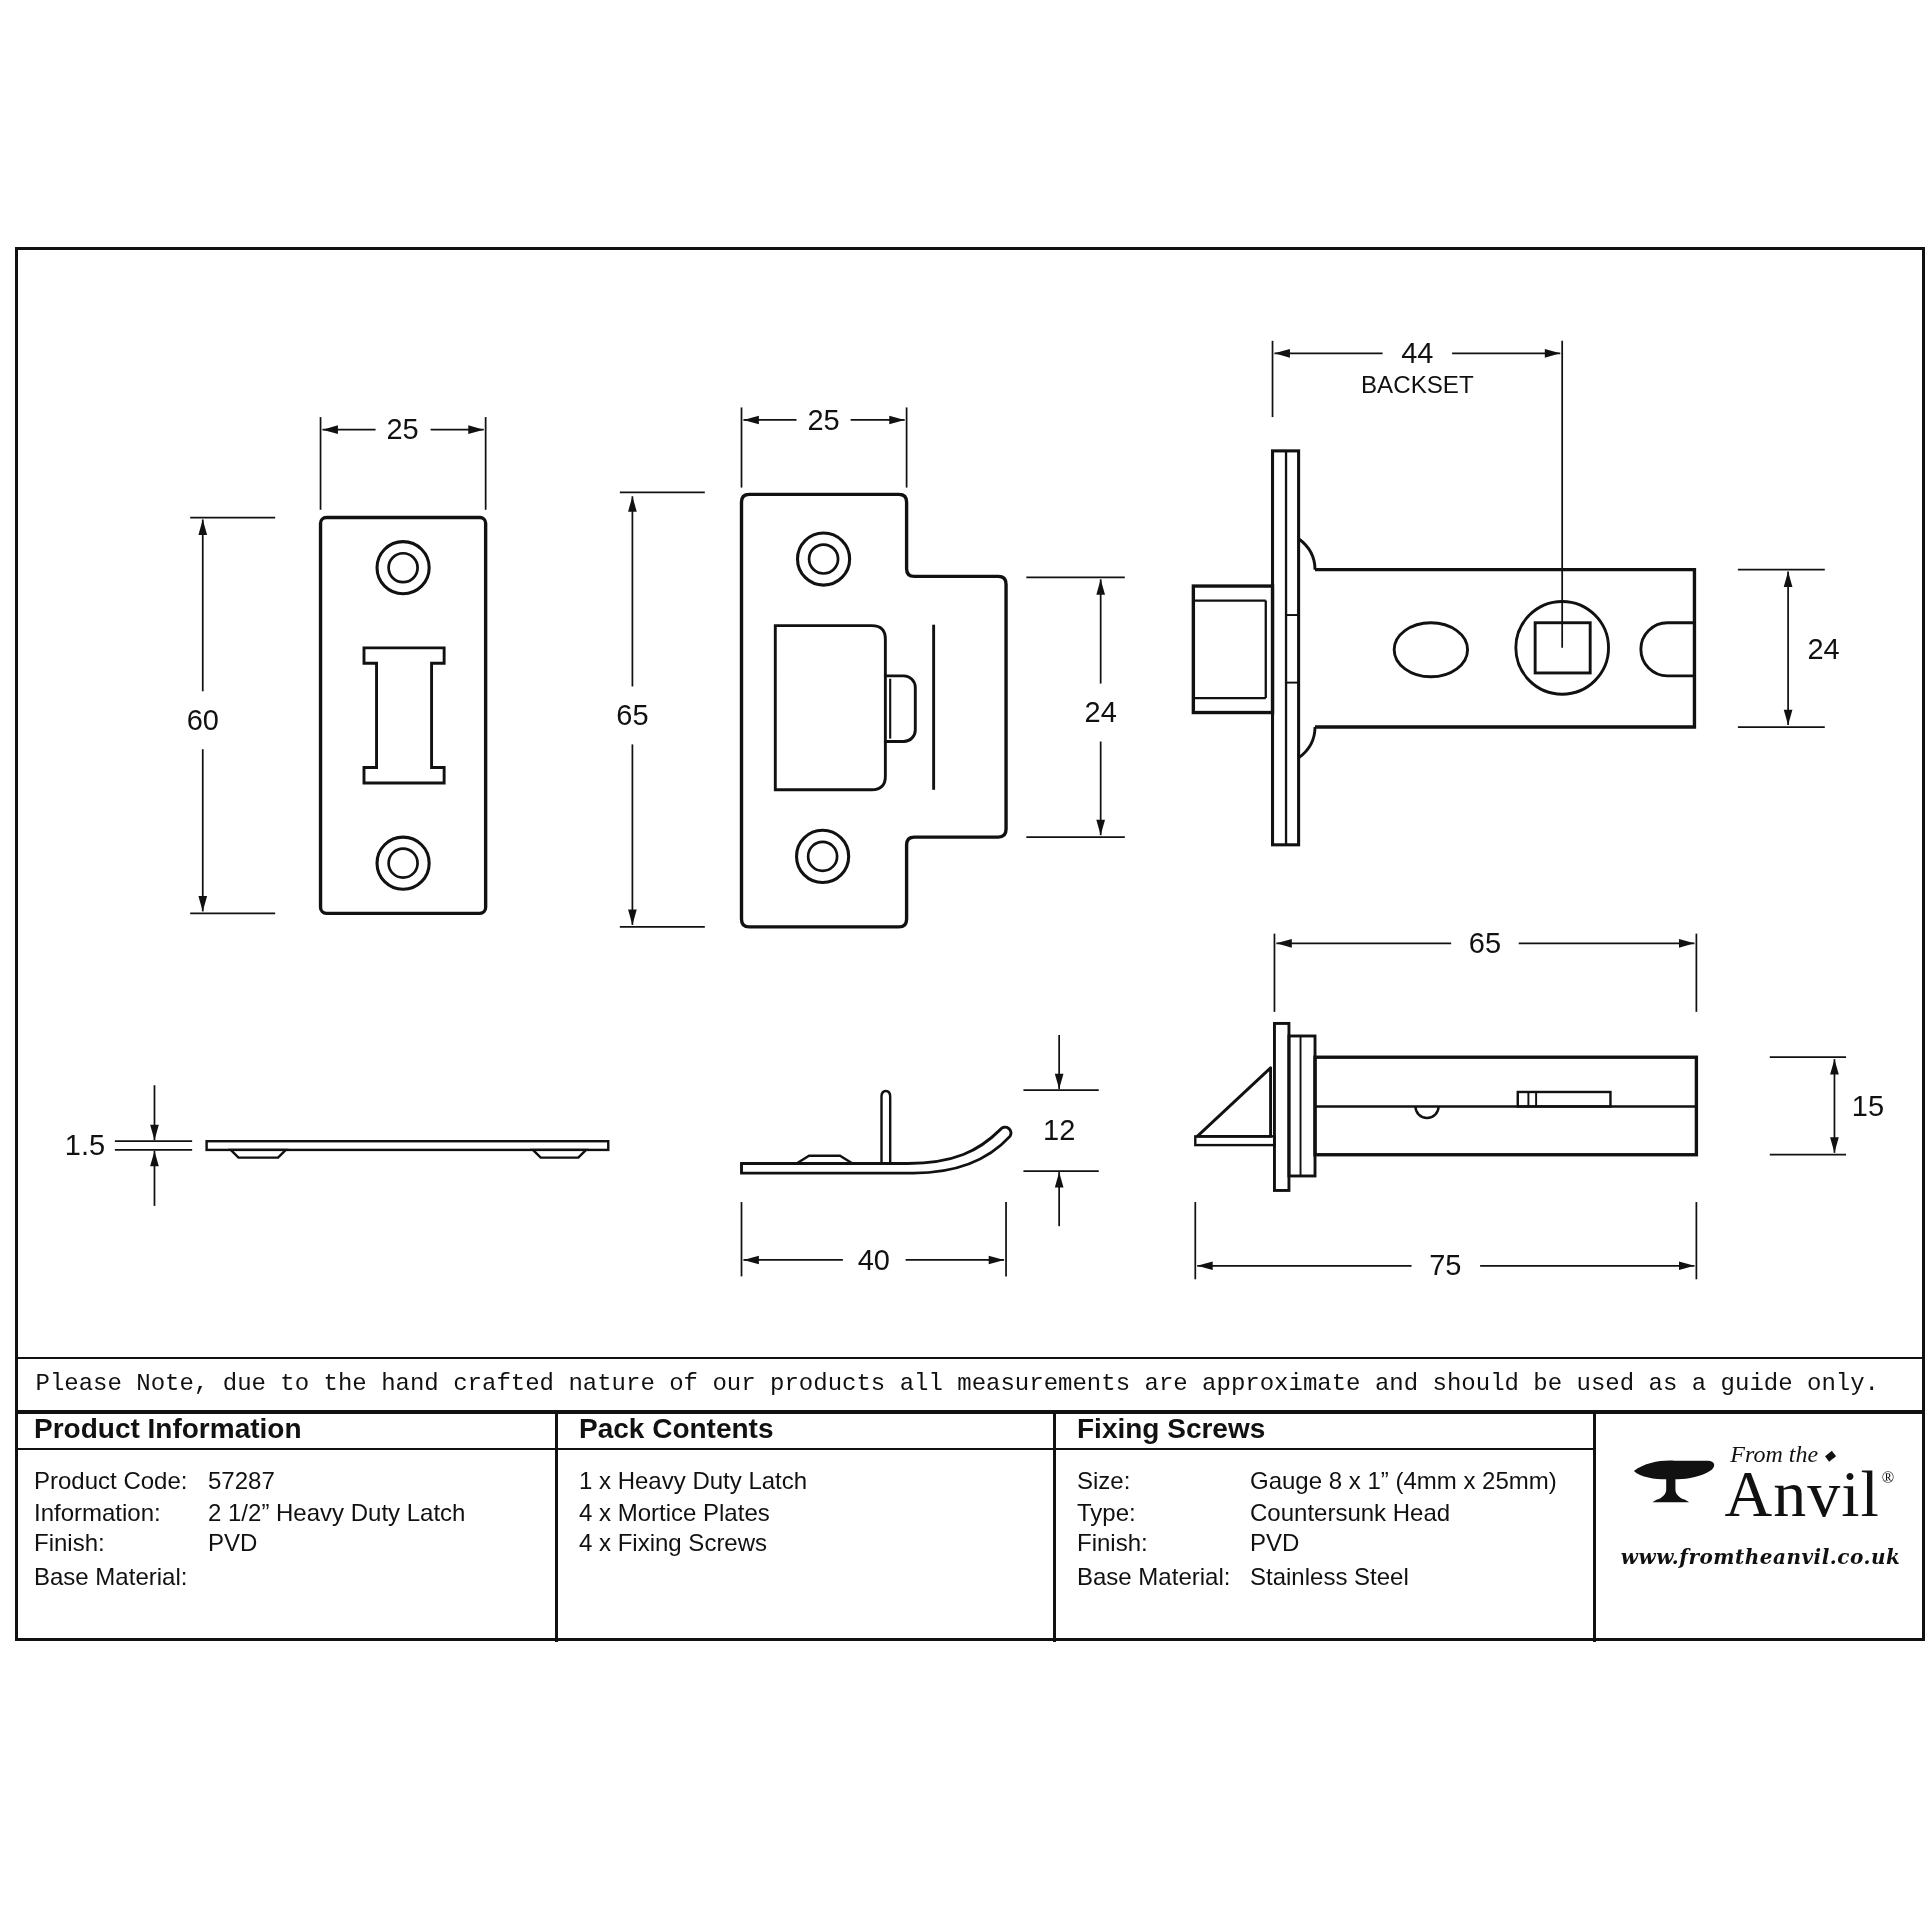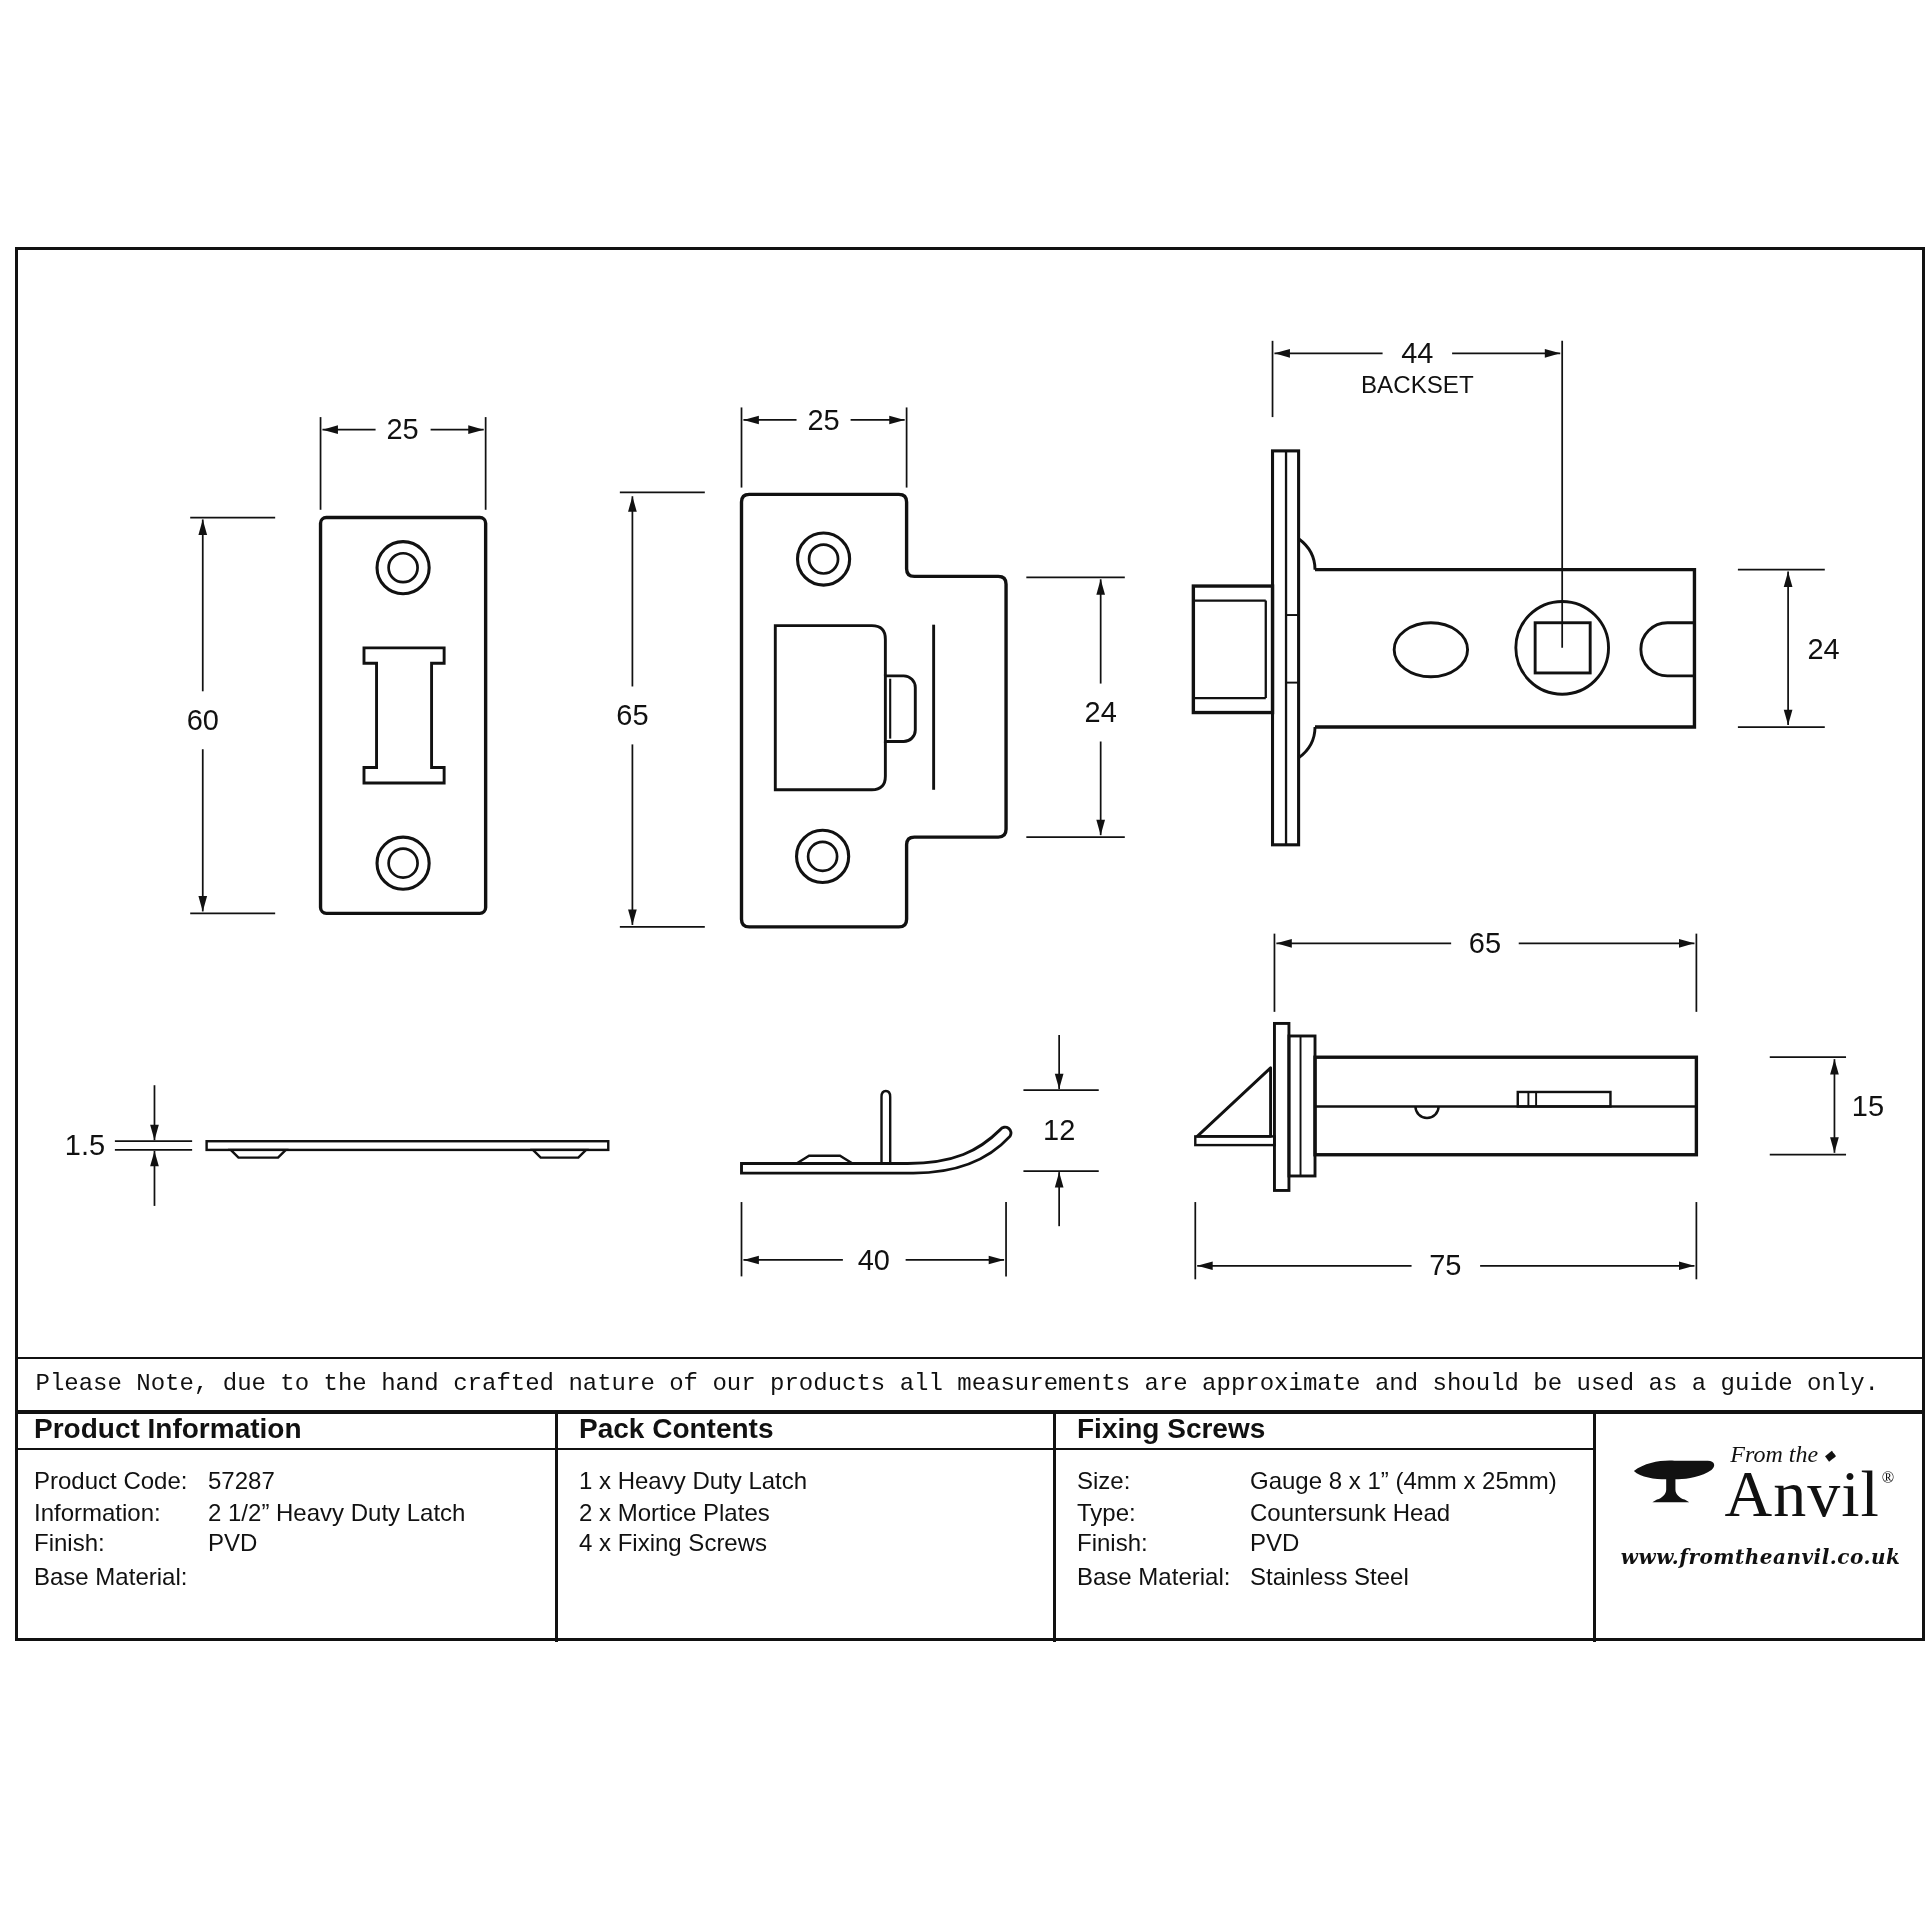--- a/index.html
+++ b/index.html
@@ -225,21 +225,21 @@
 <div class="abs cell" style="left:208px;top:1466px;">57287</div>
 <div class="abs cell" style="left:34px;top:1498px;">Information:</div>
 <div class="abs cell" style="left:208px;top:1498px;">2 1/2” Heavy Duty Latch</div>
 <div class="abs cell" style="left:34px;top:1528px;">Finish:</div>
 <div class="abs cell" style="left:208px;top:1528px;">PVD</div>
 <div class="abs cell" style="left:34px;top:1562px;">Base Material:</div>
 <div class="abs cell" style="left:208px;top:1562px;"></div>
 
 <div class="abs th" style="left:579px;top:1414px;">Pack Contents</div>
 <div class="abs cell" style="left:579px;top:1466px;">1 x Heavy Duty Latch</div>
-<div class="abs cell" style="left:579px;top:1498px;">2 x Mortice Plates</div>
+<div class="abs cell" style="left:579px;top:1498px;">4 x Mortice Plates</div>
 <div class="abs cell" style="left:579px;top:1528px;text-align:right;">4 x Fixing Screws</div>
 
 <div class="abs th" style="left:1077px;top:1414px;">Fixing Screws</div>
 <div class="abs cell" style="left:1077px;top:1466px;">Size:</div>
 <div class="abs cell" style="left:1250px;top:1466px;">Gauge 8 x 1” (4mm x 25mm)</div>
 <div class="abs cell" style="left:1077px;top:1498px;">Type:</div>
 <div class="abs cell" style="left:1250px;top:1498px;">Countersunk Head</div>
 <div class="abs cell" style="left:1077px;top:1528px;">Finish:</div>
 <div class="abs cell" style="left:1250px;top:1528px;">PVD</div>
 <div class="abs cell" style="left:1077px;top:1562px;">Base Material:</div>

